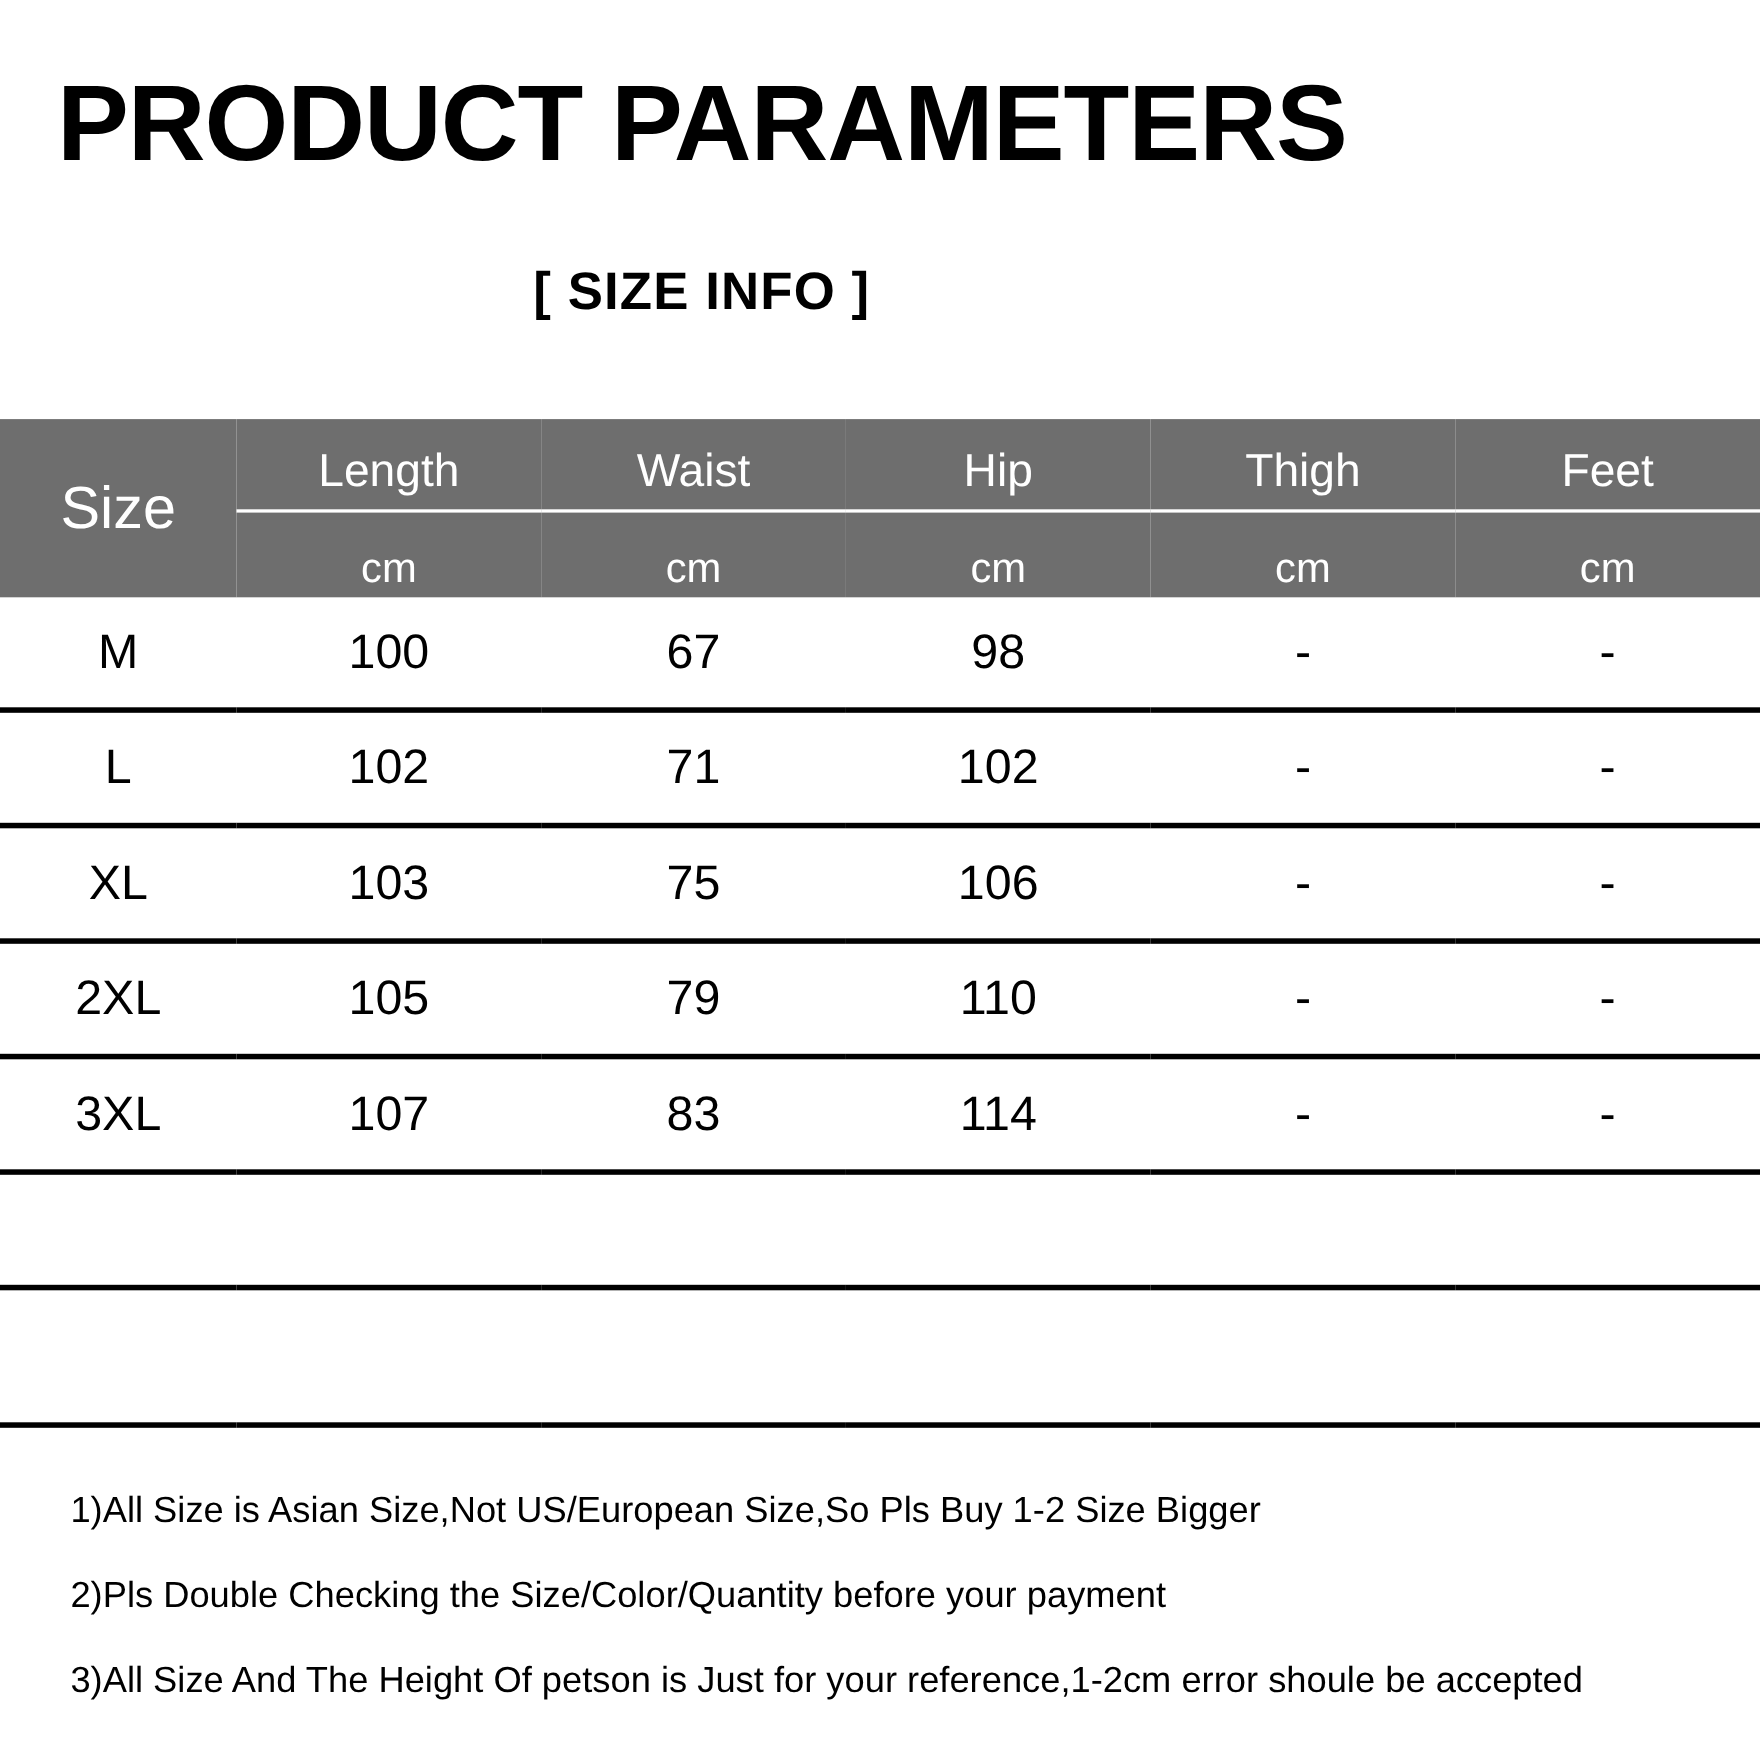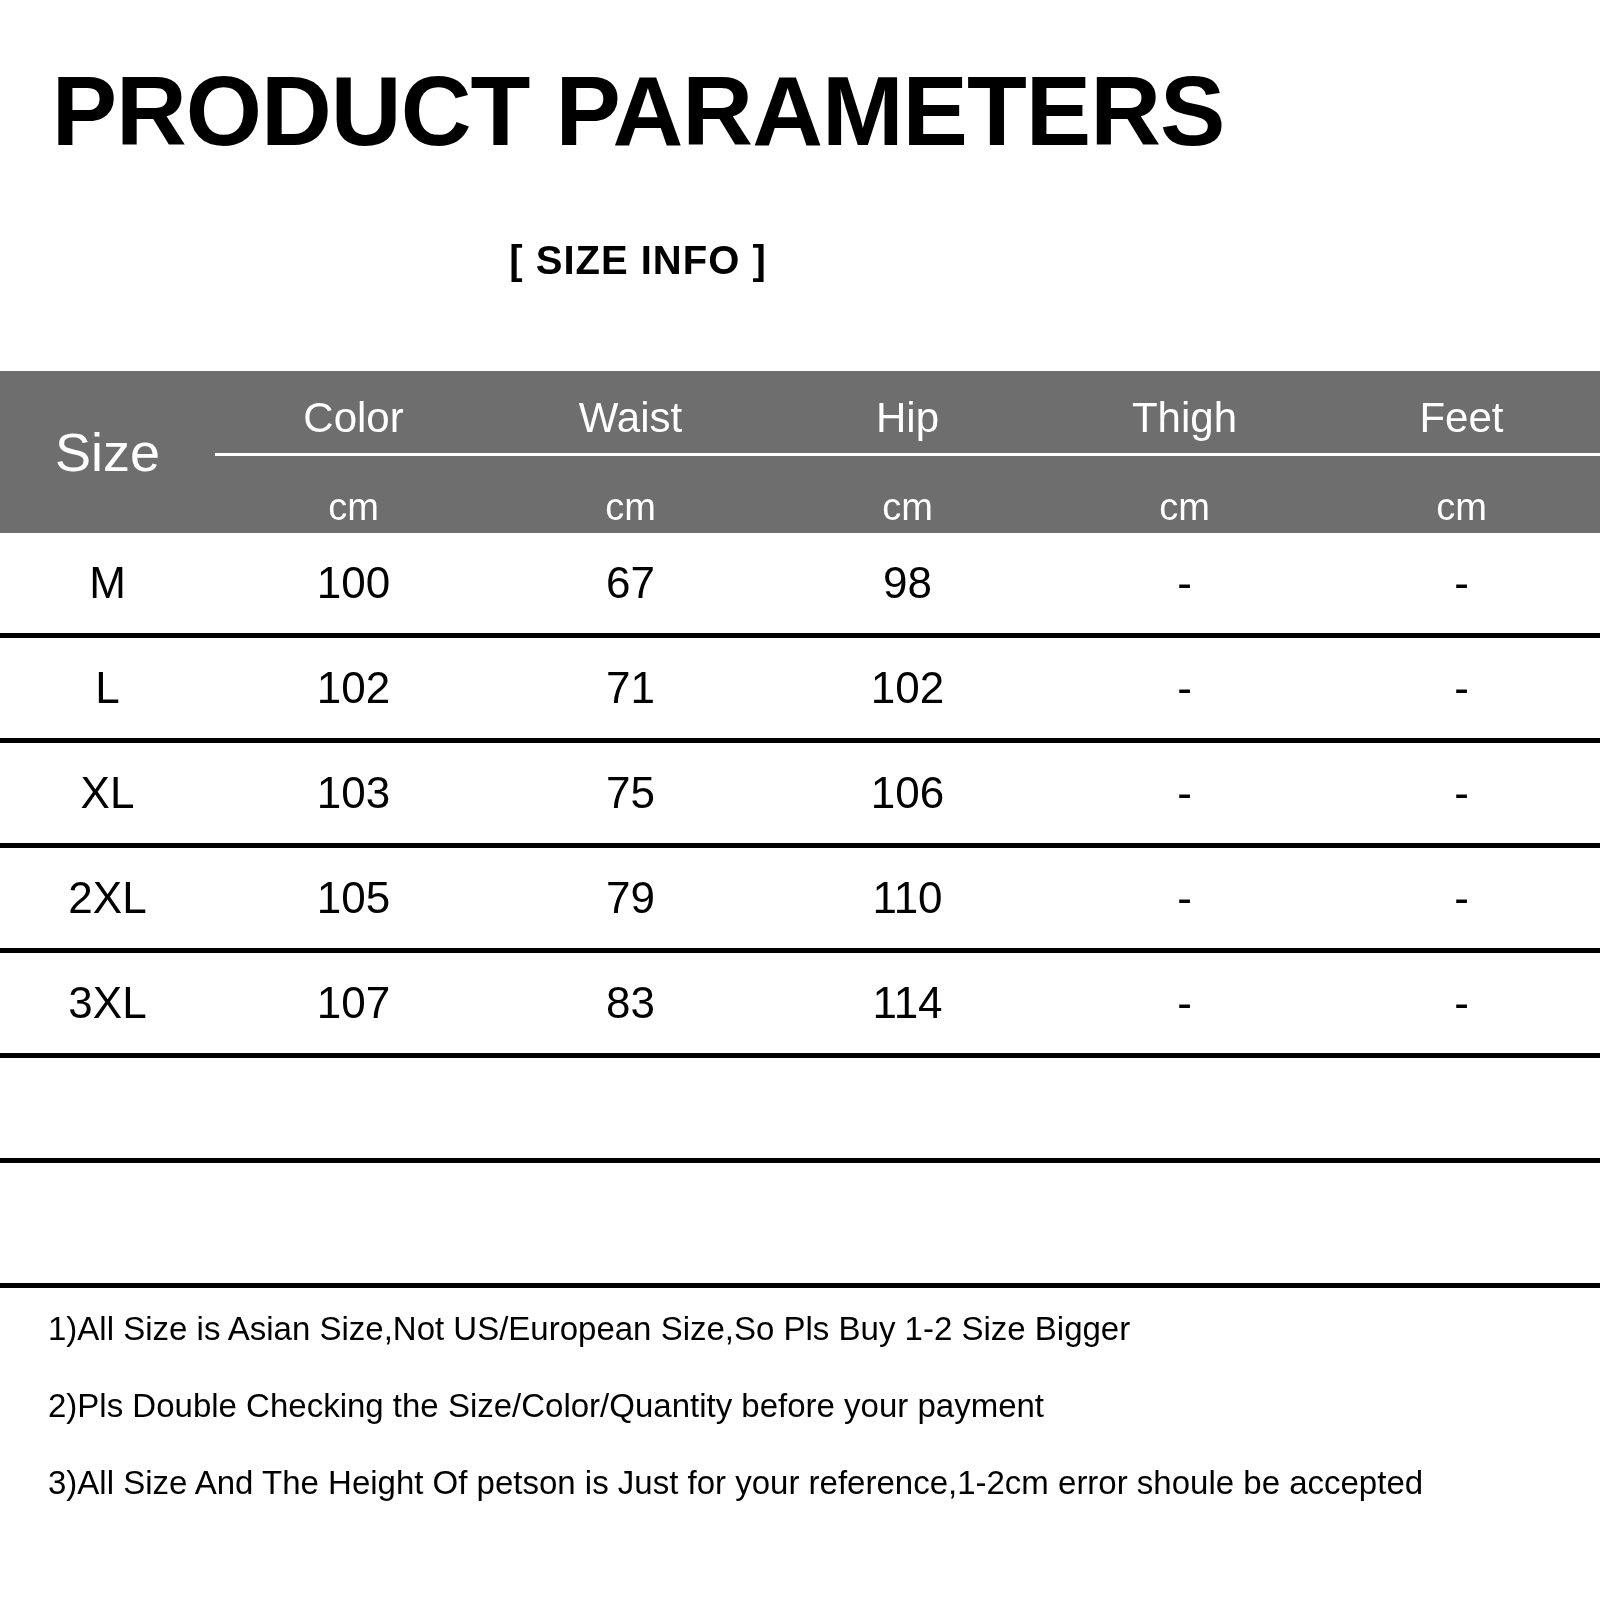--- a/index.html
+++ b/index.html
@@ -29,21 +29,21 @@
     font-weight: bold;
     letter-spacing: -1px;
     line-height: 1;
     padding-top: 62px;
     font-family: "Liberation Sans", sans-serif;
     color: #000;
   }
 
   .subtitle {
     text-align: center;
-    font-size: 40px;
+    font-size: 48px;
     font-weight: bold;
     margin-top: 78px;
     letter-spacing: 1px;
     color: #000;
   }
 
   .table-wrap {
     margin-top: 88px;
     width: 1600px;
     position: relative;
@@ -125,22 +125,22 @@
   tr.filler td {
     height: 100px;
     border-bottom: 5px solid #000;
   }
   tr.filler-tall td {
     height: 120px;
     border-bottom: 5px solid #000;
   }
 
   .notes {
-    margin-top: 24px;
-    padding-left: 48px;
+    margin-top: 58px;
+    padding-left: 64px;
     padding-right: 40px;
   }
   .note {
     font-size: 33px;
     line-height: 1.0;
     margin-bottom: 44px;
     color: #000;
     white-space: nowrap;
   }
 </style>
@@ -154,21 +154,21 @@
   <div class="subtitle">[ SIZE  INFO ]</div>
 
   <div class="table-wrap">
     <table class="size-table">
       <thead>
         <tr class="head-row">
           <th class="size-head">Size</th>
 
           <th class="metric-head">
             <div class="metric-inner">
-              <div class="metric-name">Color</div>
+              <div class="metric-name">Length</div>
               <div class="metric-rule"></div>
               <div class="metric-unit">cm</div>
             </div>
           </th>
 
           <th class="metric-head">
             <div class="metric-inner">
               <div class="metric-name">Waist</div>
               <div class="metric-rule"></div>
               <div class="metric-unit">cm</div>

